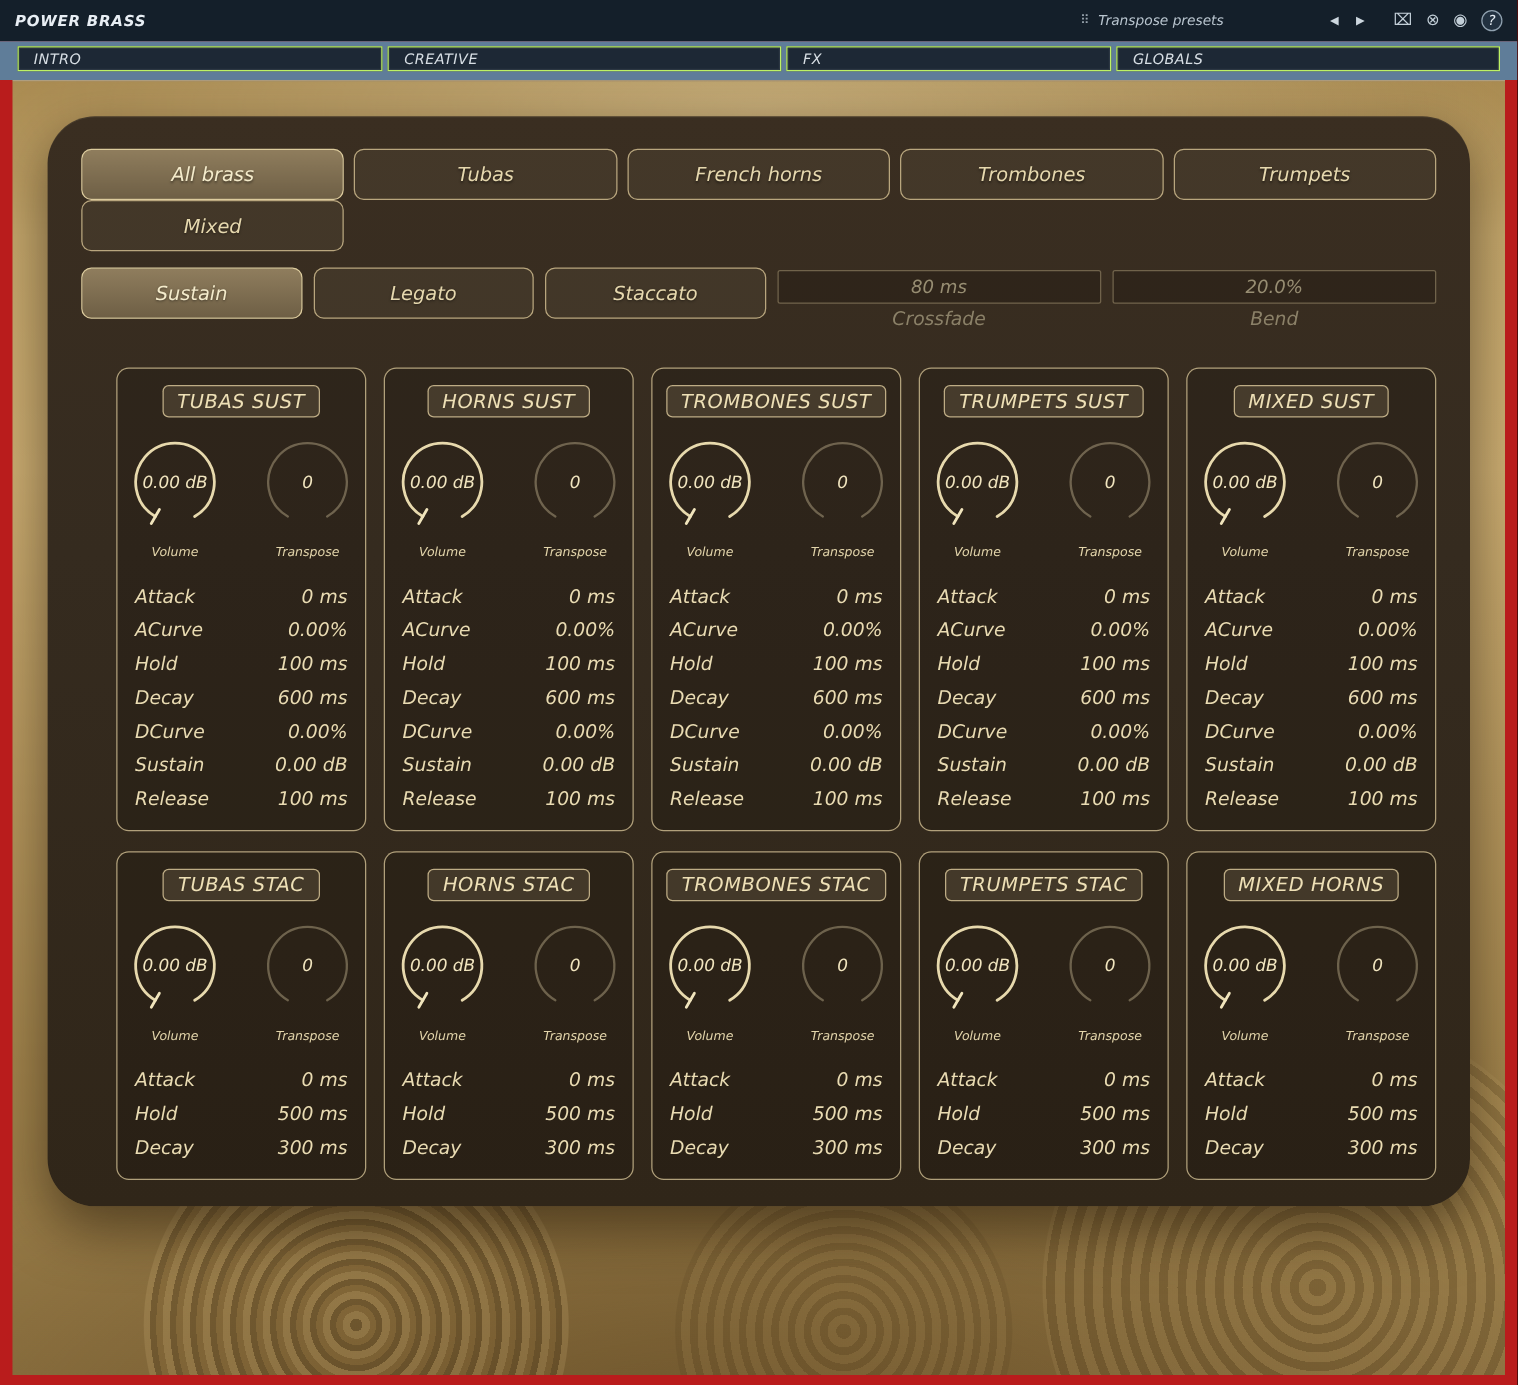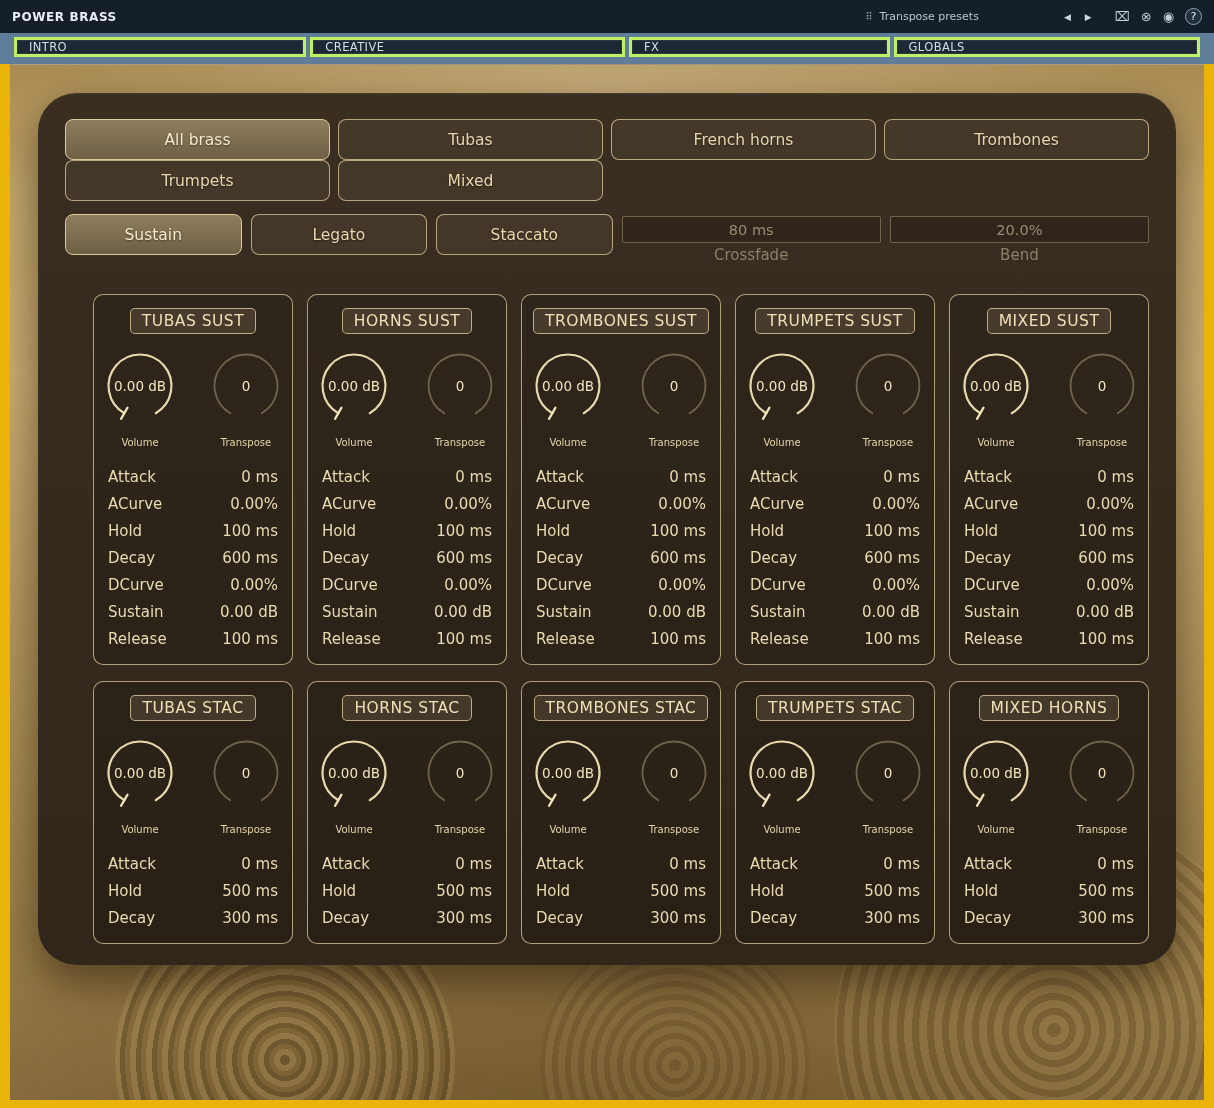--- a/index.html
+++ b/index.html
@@ -1,20 +1,21 @@
 <!DOCTYPE html>
 <html><head>
 <meta charset="utf-8">
 <style>
   * { margin:0; padding:0; box-sizing:border-box; }
   html,body { background:#000; }
   .window {
     position:relative; width:1214px; height:1108px; overflow:hidden;
-    background:#eab308;
+    background:#b91c1c;
     font-family:"DejaVu Sans","Liberation Sans",sans-serif;
+    font-style:italic;
     -webkit-font-smoothing:antialiased;
   }
 
   
   .titlebar {
     position:absolute; top:0; left:0; right:0; height:33px;
     background:#141f2a; display:flex; align-items:center; padding:0 12px;
     color:#e8eef4;
   }
   .app-title { font-size:12px; font-weight:bold; letter-spacing:.6px; }
@@ -29,21 +30,21 @@
     border:1px solid #8fa0ae; color:#e6edf3; display:flex; align-items:center;
     justify-content:center; font-size:11px;
   }
 
   
   .tabbar {
     position:absolute; top:33px; left:0; right:0; height:31px;
     background:#5f7d99; display:flex; gap:4px; padding:4px 14px 3px;
   }
   .tab {
-    height:20px; background:#1d2835; border:3px solid #bef264;
+    height:20px; background:#1d2835; border:1px solid #bef264;
     box-shadow:inset 0 0 0 1px rgba(255,255,255,.07);
     color:#d7dee4; font-size:11.5px; letter-spacing:.4px;
     display:flex; align-items:center; padding:0 12px; cursor:pointer; white-space:nowrap;
   }
   .tab.active { background:#1b8fe8; border-color:#156fb6; color:#ffffff; }
 
   
   .stage {
     position:absolute; top:64px; left:10px; right:10px; bottom:8px; overflow:hidden;
     border-top:1px solid rgba(255,255,255,.35);
@@ -62,21 +63,21 @@
 
   
   .panel {
     position:absolute; left:28px; top:28px; width:1138px; height:872px; z-index:2;
     border-radius:38px; padding:26px 27px 0;
     background:linear-gradient(180deg,#3a2e21 0%, #352b1f 40%, #302619 100%);
     box-shadow:0 16px 44px rgba(30,18,5,.55), inset 0 1px 0 rgba(255,235,190,.07);
     color:#e6d8ae;
   }
 
-  .row1 { display:grid; grid-template-columns:repeat(4,1fr); column-gap:8px; }
+  .row1 { display:grid; grid-template-columns:repeat(5,1fr); column-gap:8px; }
   .row2 { display:grid; grid-template-columns:173fr 173fr 173fr 254fr 254fr; column-gap:9px; margin-top:13px; align-items:start; }
 
   .btn {
     height:41px; border-radius:8px;
     border:1.5px solid rgba(206,187,142,.85);
     background:rgba(235,215,165,.06);
     color:#e6d8ae; font-size:15.5px;
     display:flex; align-items:center; justify-content:center;
     cursor:pointer; text-shadow:0 1px 2px rgba(0,0,0,.45); white-space:nowrap;
   }

